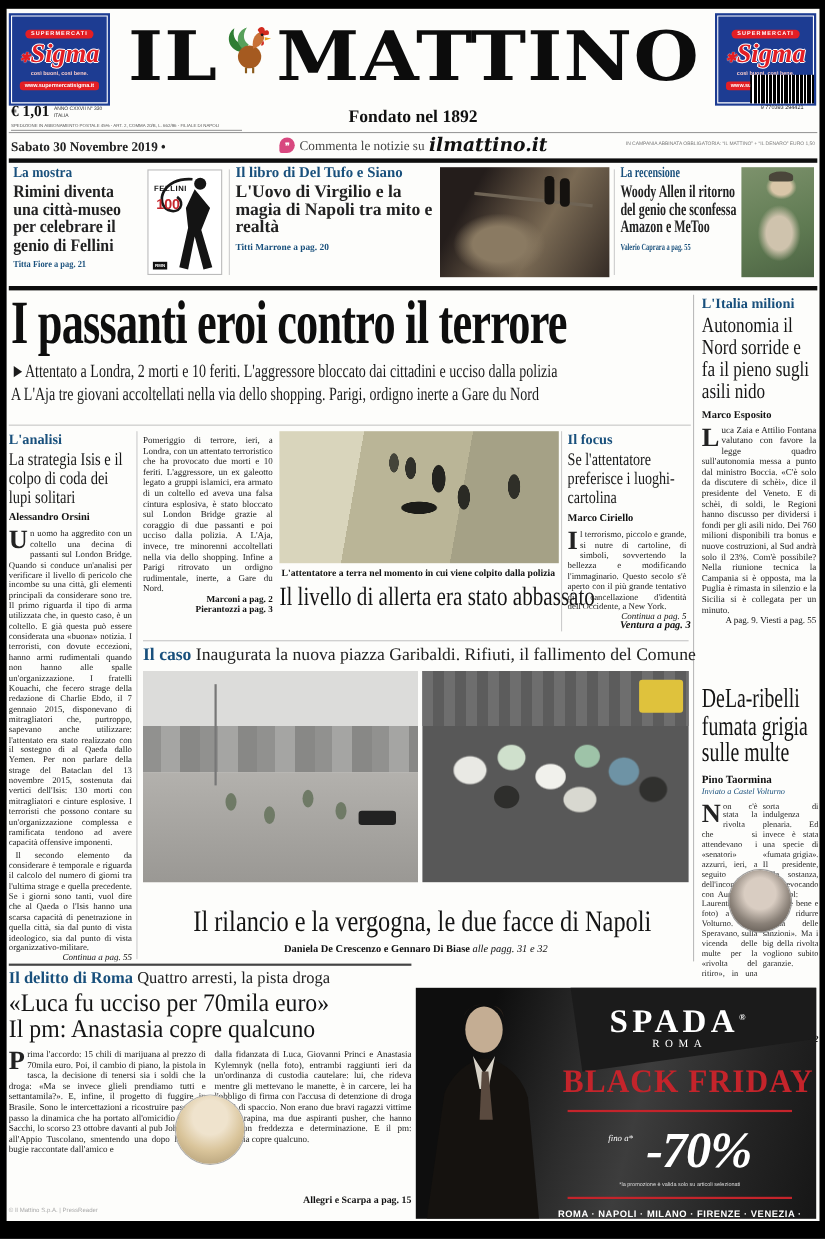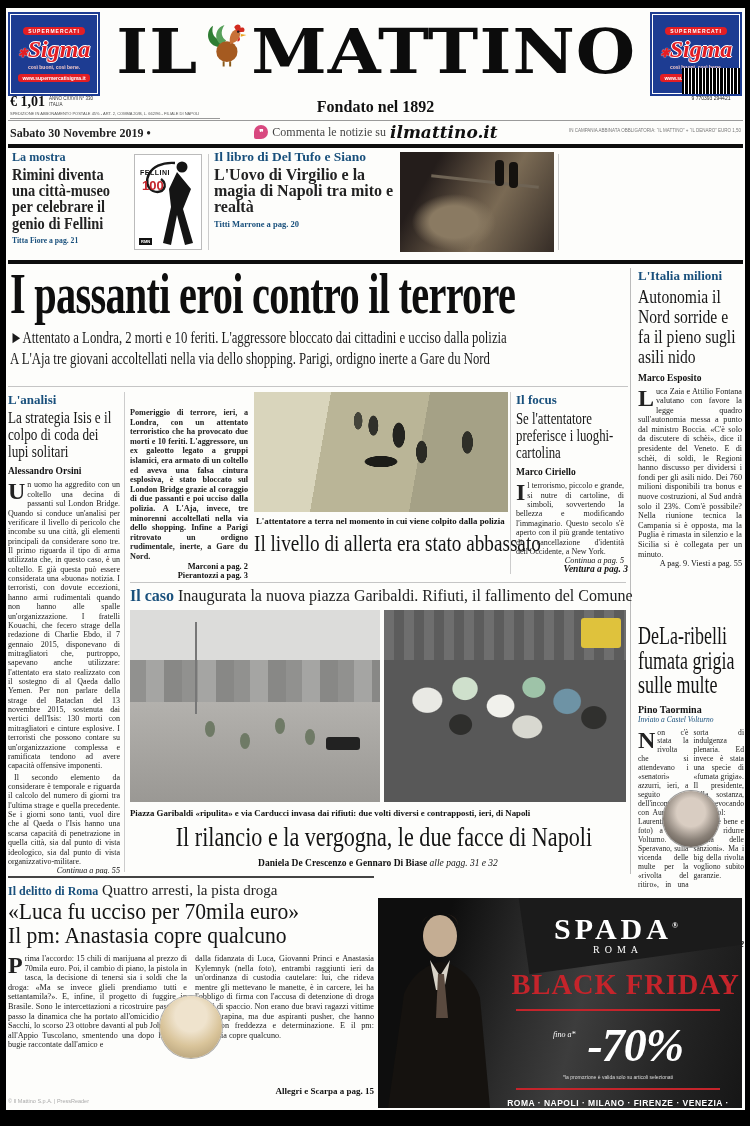--- a/index.html
+++ b/index.html
@@ -90,21 +90,21 @@
   .colref{font-size:8.2px;text-align:right;color:#111;}
   .dc::first-letter{float:left;font-size:24px;line-height:.78;padding:2px 2px 0 0;font-weight:bold;}
 
   
   .hairline2{left:2px;width:620px;top:378px;border-top:1px solid #c5c5c5;}
   .analisi{left:2px;top:384px;width:112px;height:482px;overflow:hidden;}
   .analisi .hl{width:140px;transform:scaleX(.8);transform-origin:0 0;font-size:16.5px;line-height:1.02;color:#161616;margin-top:2px;}
   .analisi .colbody{font-size:8px;}
   .vrule-a{left:118px;top:384px;height:480px;border-left:1px solid #ccc;}
   .centercol{left:124px;top:384px;width:118px;height:200px;overflow:hidden;}
-  .centercol .colbody{font-size:8.2px;margin-top:16px;font-weight:bold;}
+  .centercol .colbody{font-size:8.2px;margin-top:4px;}
   .cref{font:bold 8.4px "Liberation Serif",serif;text-align:right;color:#111;}
   .photo-london{left:248px;top:384px;width:254px;height:120px;
      background:
        radial-gradient(10px 20px at 57% 36%,#23231f 60%,transparent 65%),
        radial-gradient(9px 18px at 66% 50%,#2a2a24 60%,transparent 65%),
        radial-gradient(8px 16px at 47% 28%,#30302a 60%,transparent 65%),
        radial-gradient(7px 14px at 41% 24%,#44443a 60%,transparent 65%),
        radial-gradient(26px 9px at 50% 58%,#1c1c18 60%,transparent 65%),
        radial-gradient(9px 18px at 84% 42%,#2f2f28 60%,transparent 65%),
        linear-gradient(100deg,#d9d5bc 0 28%,#bab597 28% 64%,#a5a186 64%);}
@@ -162,21 +162,21 @@
   .dela .by{margin-top:6px;font:bold 10px "Liberation Serif",serif;color:#111;}
   .dela .role{font:italic 7.5px "Liberation Serif",serif;color:#19507c;}
   .delabody{position:relative;margin-top:5px;font-size:7.6px;line-height:1.18;color:#222;column-count:2;column-gap:5px;height:208px;overflow:hidden;}
   .delacircle{position:absolute;left:25px;top:62px;width:56px;height:56px;border-radius:50%;z-index:2;
      background:radial-gradient(circle at 50% 38%,#d9cdc2 0 32%,#8a8178 62%,#4a443e);box-shadow:0 0 0 1px #999;}
   .delaref{font:bold italic 8.5px "Liberation Serif",serif;text-align:right;color:#111;margin-top:2px;}
 
   
   .rule-delitto{left:2px;width:366px;top:868px;border-top:2px solid #444;}
   .delittokick{left:2px;top:874px;width:380px;font-size:15px;white-space:nowrap;}
-  .delittokick .kicker{font-size:12px;}
+  .delittokick .kicker{font-size:15px;}
   .delittokick .rest{color:#222;}
   .delittohl{left:2px;top:892px;width:388px;transform:scaleX(.94);transform-origin:0 0;
      font-size:23px;line-height:1.06;color:#141414;font-family:"Liberation Serif",serif;white-space:nowrap;}
   .delittobody{left:2px;top:946px;width:366px;height:130px;font-size:8.2px;line-height:1.17;color:#222;
      column-count:2;column-gap:8px;overflow:hidden;position:absolute;}
   .anacircle{position:absolute;left:152px;top:42px;width:62px;height:62px;border-radius:50%;z-index:2;
      background:radial-gradient(circle at 50% 32%,#efe3cd 0 30%,#d9c49a 58%,#a8946e);box-shadow:0 0 0 1px #aaa;}
   .delittoref{left:2px;top:1078px;width:366px;text-align:right;font:bold 9px "Liberation Serif",serif;color:#111;}
   .pressfooter{left:2px;top:1090px;font:5.5px "Liberation Sans",sans-serif;color:#aaa;}
 
@@ -285,20 +285,30 @@
         <div class="tby">Titti Marrone a pag. 20</div>
       </div>
       <div class="abs cavephoto">
         <div class="rail"></div>
         <div class="fig" style="left:62%;top:8%;"></div>
         <div class="fig" style="left:71%;top:10%;"></div>
       </div>
     </div>
     <div class="abs vsep" style="left:552px;"></div>
 
+    <div class="abs t3">
+      <div class="txt">
+        <div class="kicker tkicker">La recensione</div>
+        <div class="thead">Woody Allen il ritorno del genio che sconfessa Amazon e MeToo</div>
+        <div class="tby">Valerio Caprara a pag. 55</div>
+      </div>
+      <div class="abs woodyphoto">
+            <div class="hat"></div>
+          </div>
+    </div>
   </div>
   <div class="abs bigrule2"></div>
 
   <h1 class="abs mainhead">I passanti eroi contro il terrore</h1>
   <div class="abs deck deck1">►Attentato a Londra, 2 morti e 10 feriti. L'aggressore bloccato dai cittadini e ucciso dalla polizia</div>
   <div class="abs deck deck2">A L'Aja tre giovani accoltellati nella via dello shopping. Parigi, ordigno inerte a Gare du Nord</div>
   <div class="abs vrule-main"></div>
 
   <div class="abs italia">
     <div class="colkick">L'Italia milioni</div>
@@ -354,21 +364,20 @@
     <div class="pp-tree" style="left:44%;top:64%;"></div>
     <div class="pp-tree" style="left:58%;top:56%;"></div>
     <div class="pp-tree" style="left:70%;top:62%;"></div>
     <div class="pp-car"></div>
   </div>
   <div class="abs photo-trash">
     <div class="tr-street"></div>
         <div class="tr-truck"></div>
         <div class="tr-heap"></div>
   </div>
-  <div class="abs caption cap-caso">Piazza Garibaldi «ripulita» e via Carducci invasa dai rifiuti: due volti diversi e contrapposti, ieri, di Napoli</div>
   <div class="abs casohl-wrap">
     <h2 class="casohl">Il rilancio e la vergogna, le due facce di Napoli</h2>
   </div>
   <div class="abs casoby">
     <span class="names">Daniela De Crescenzo e Gennaro Di Biase</span>
     <span class="pages">alle pagg. 31 e 32</span>
   </div>
 
   <div class="abs dela">
     <h2 class="hl">DeLa-ribelli fumata grigia sulle multe</h2>

